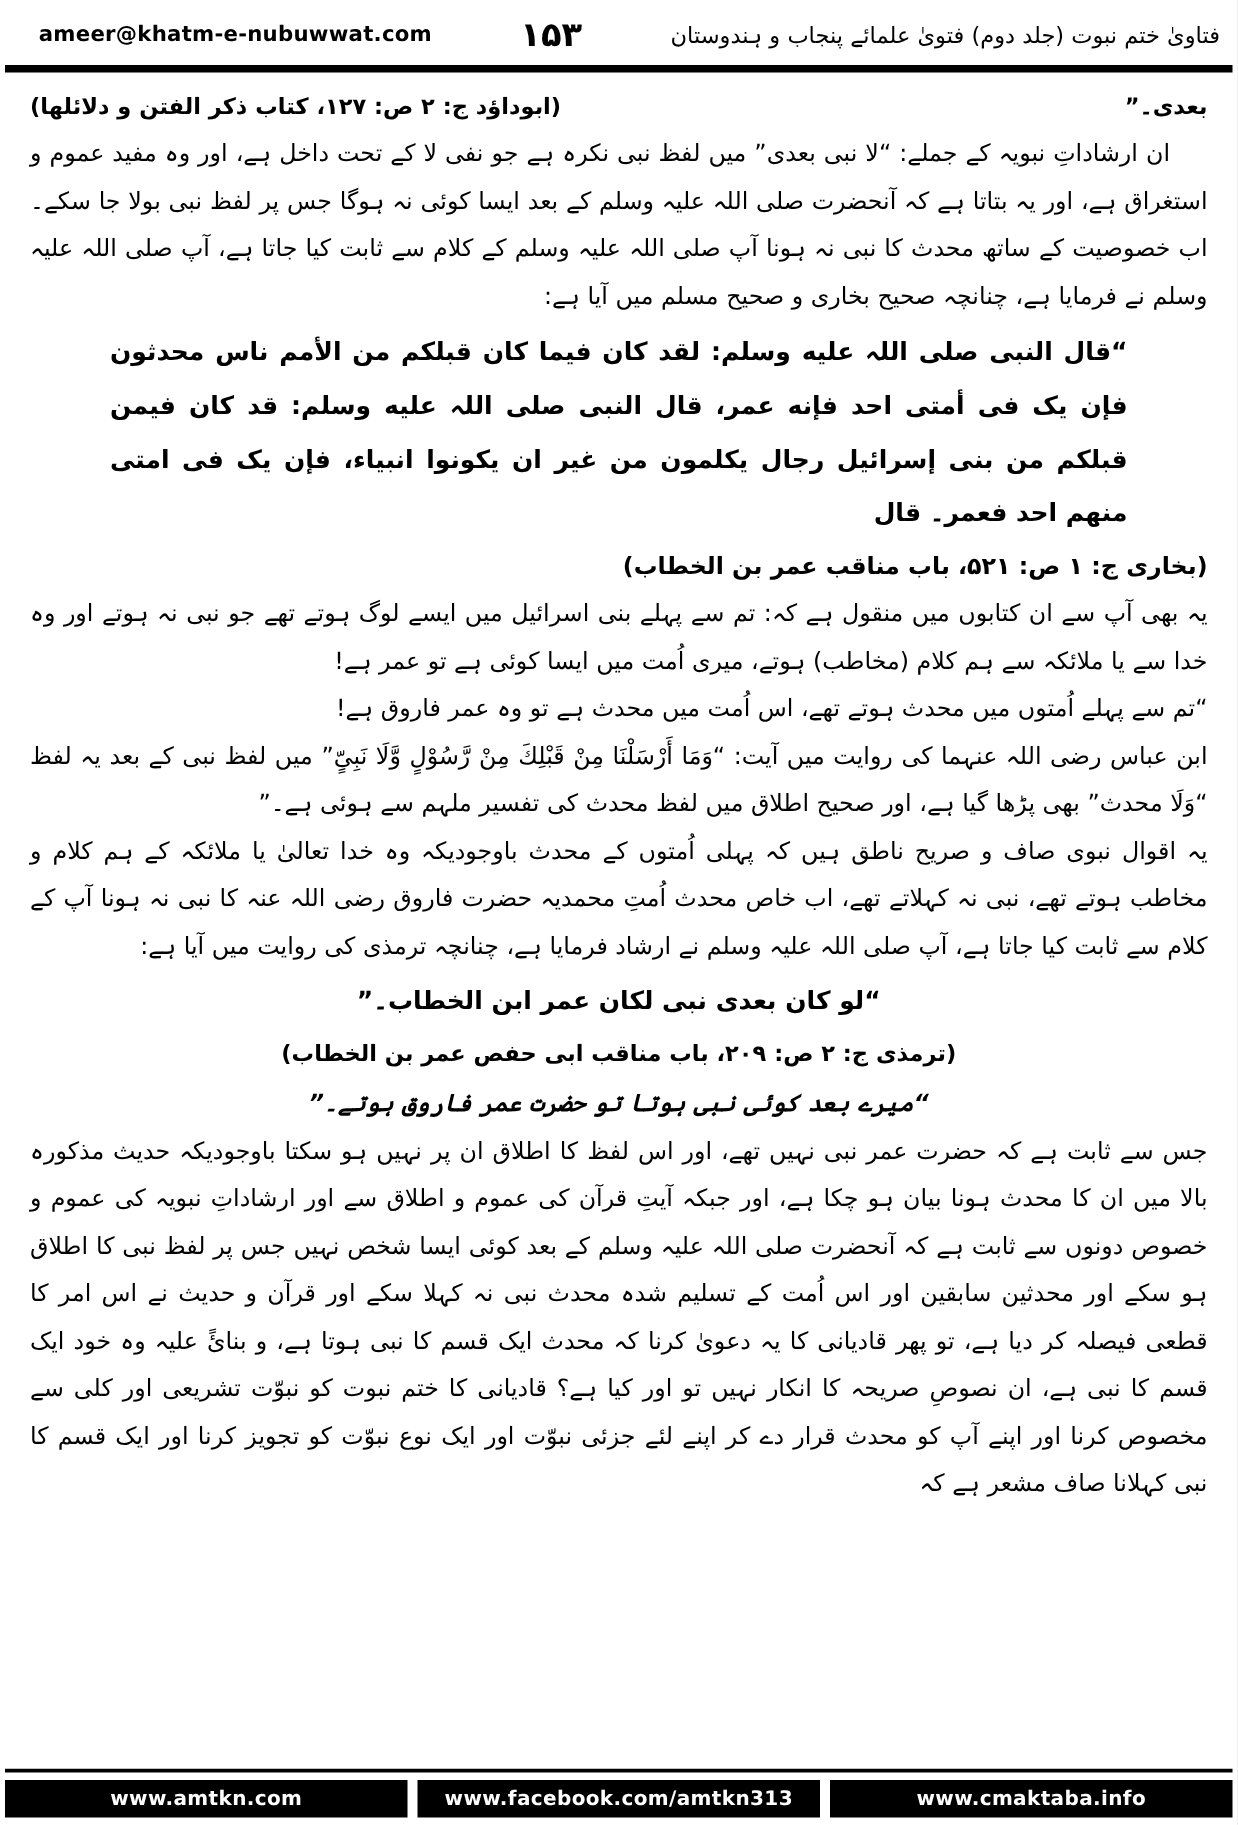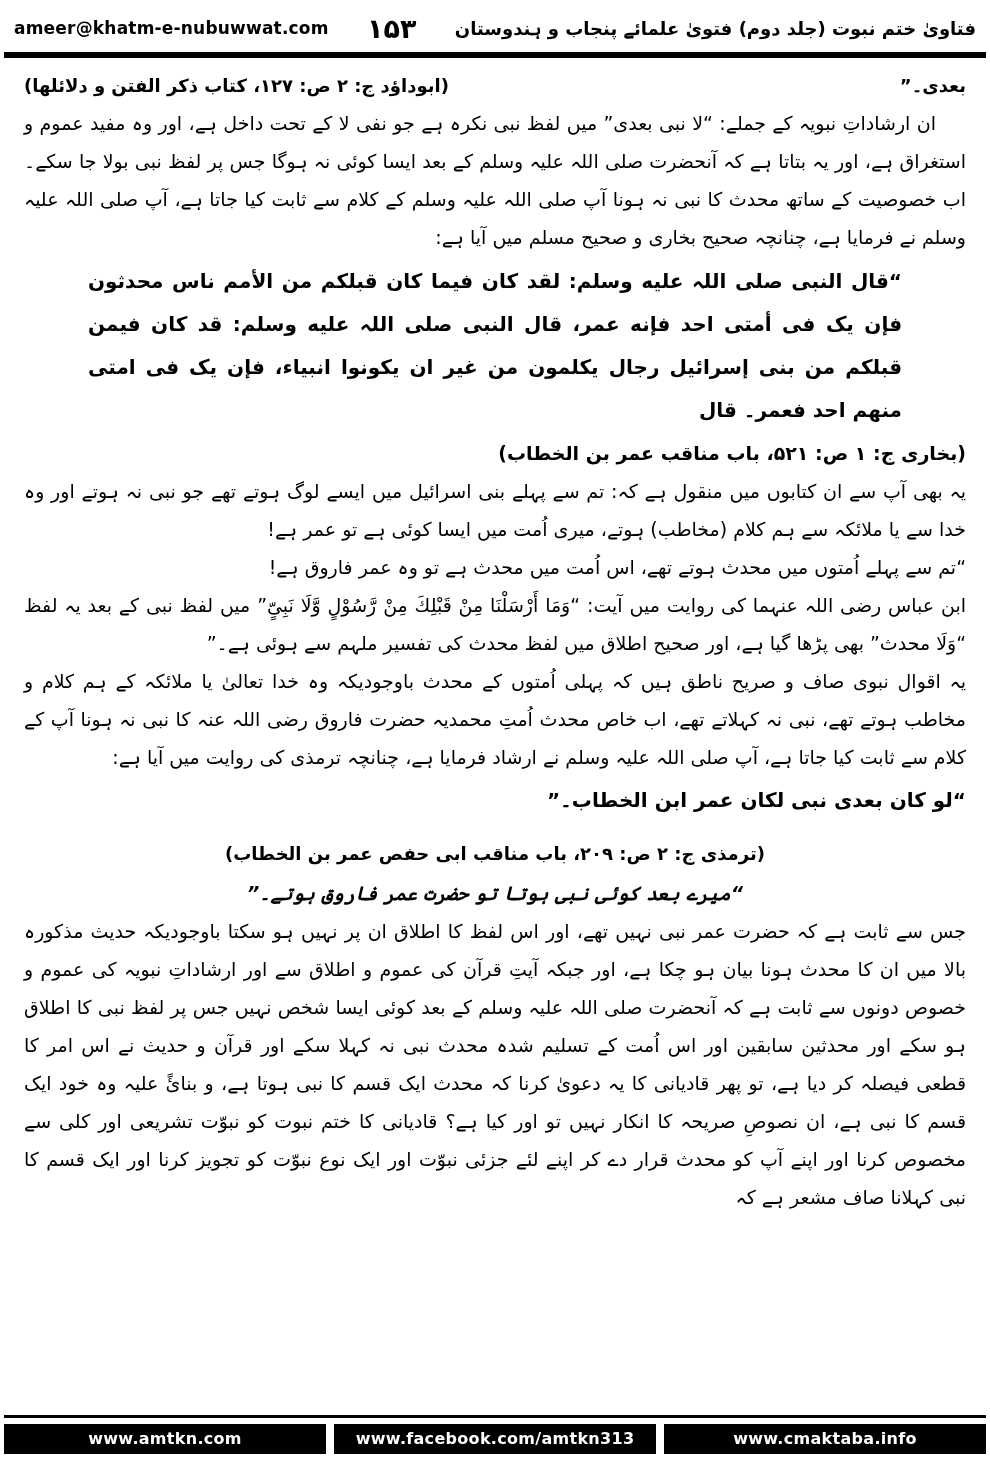--- a/index.html
+++ b/index.html
@@ -12,37 +12,37 @@
     margin: 0 auto;
     background: #ffffff;
     color: #000;
     overflow: hidden;
   }
   
   .page-header {
     display: flex;
     align-items: center;
     justify-content: space-between;
-    padding: 10px 14px 6px 14px;
+    padding: 10px 14px 6px 31px;
     height: 52px;
   }
   .hdr-email {
     direction: ltr;
     font-weight: bold;
     font-size: 17px;
     letter-spacing: 0.2px;
   }
   .hdr-pageno {
     font-size: 27px;
     font-weight: bold;
     direction: rtl;
   }
   .hdr-title {
     direction: rtl;
-    font-weight: bold;
+    font-weight: normal;
     font-size: 18px;
   }
   .header-rule {
     height: 6px;
     background: #000;
     margin: 0 4px;
   }
   
   .content {
     direction: rtl;
@@ -65,22 +65,22 @@
     line-height: 2.15;
     margin: 4px 64px 0 64px;
     text-align: justify;
   }
   .arabic-endline {
     font-weight: bold;
     font-size: 19px;
     margin-top: 2px;
   }
   .center { text-align: center; }
-  .arabic-quote { font-weight: bold; font-size: 20px; margin-top: 4px; text-align: right; }
-  .ref-center { font-weight: bold; font-size: 18px; margin-top: 16px; }
+  .arabic-quote { font-weight: bold; font-size: 20px; margin-top: 4px; }
+  .ref-center { font-weight: bold; font-size: 18px; margin-top: 6px; }
   .trans-center { font-weight: bold; font-size: 19px; margin-top: 2px; font-style: italic; }
   
   .page-footer {
     position: absolute;
     left: 0; right: 0; bottom: 6px;
   }
   .footer-rule {
     height: 3px;
     background: #000;
     margin: 0 4px 6px 4px;

